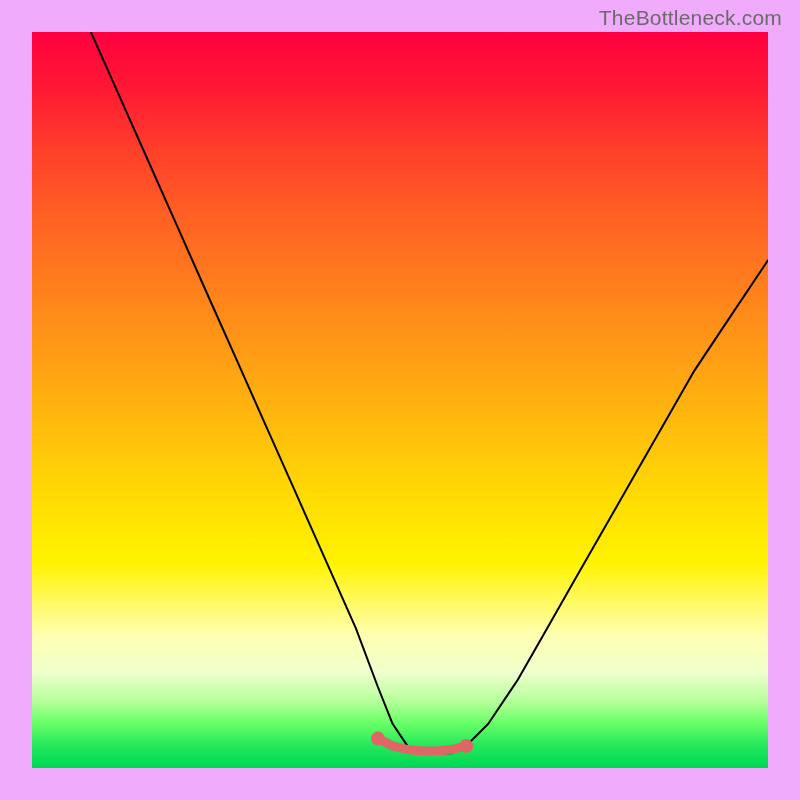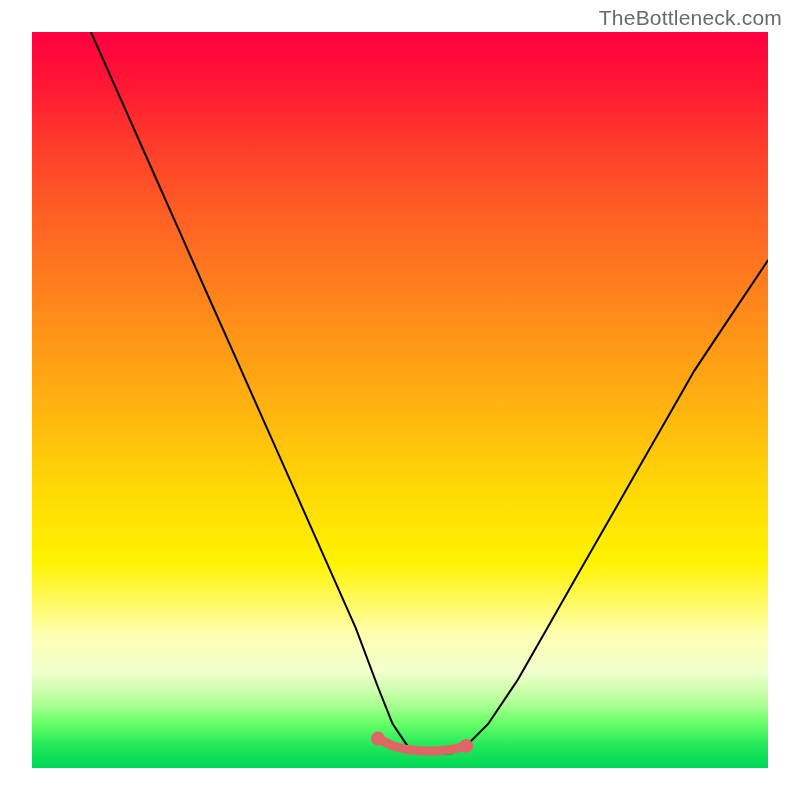--- a/index.html
+++ b/index.html
@@ -8,21 +8,21 @@
     width: 800px;
     height: 800px;
     background: #000;
     overflow: hidden;
     font-family: Arial, Helvetica, sans-serif;
   }
   .frame {
     position: relative;
     width: 800px;
     height: 800px;
-    background: #ffffff;
+    background: #f0abfc;
   }
   .plot-area {
     position: absolute;
     left: 32px;
     top: 32px;
     width: 736px;
     height: 736px;
     
     background: linear-gradient(
       to bottom,

